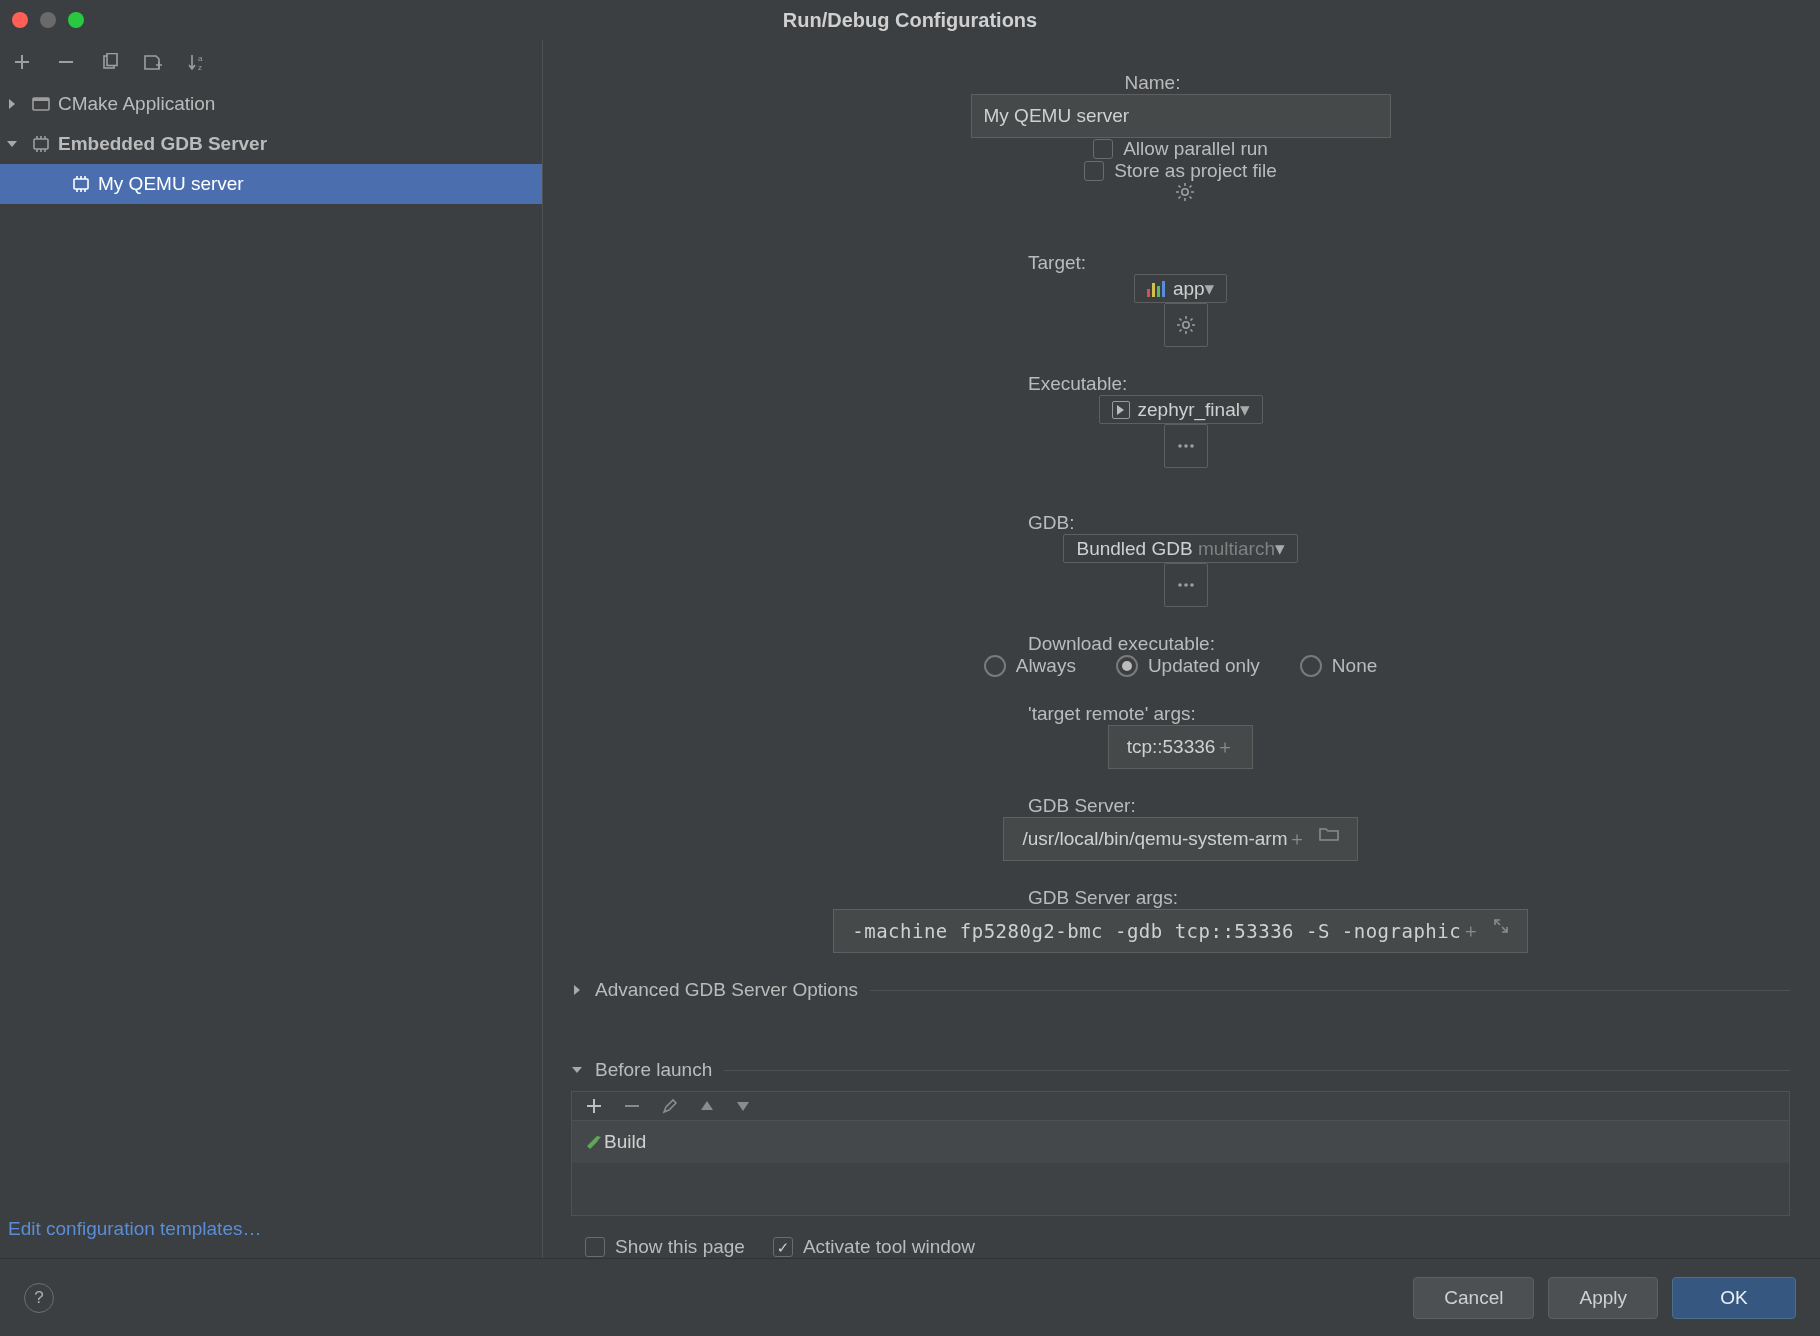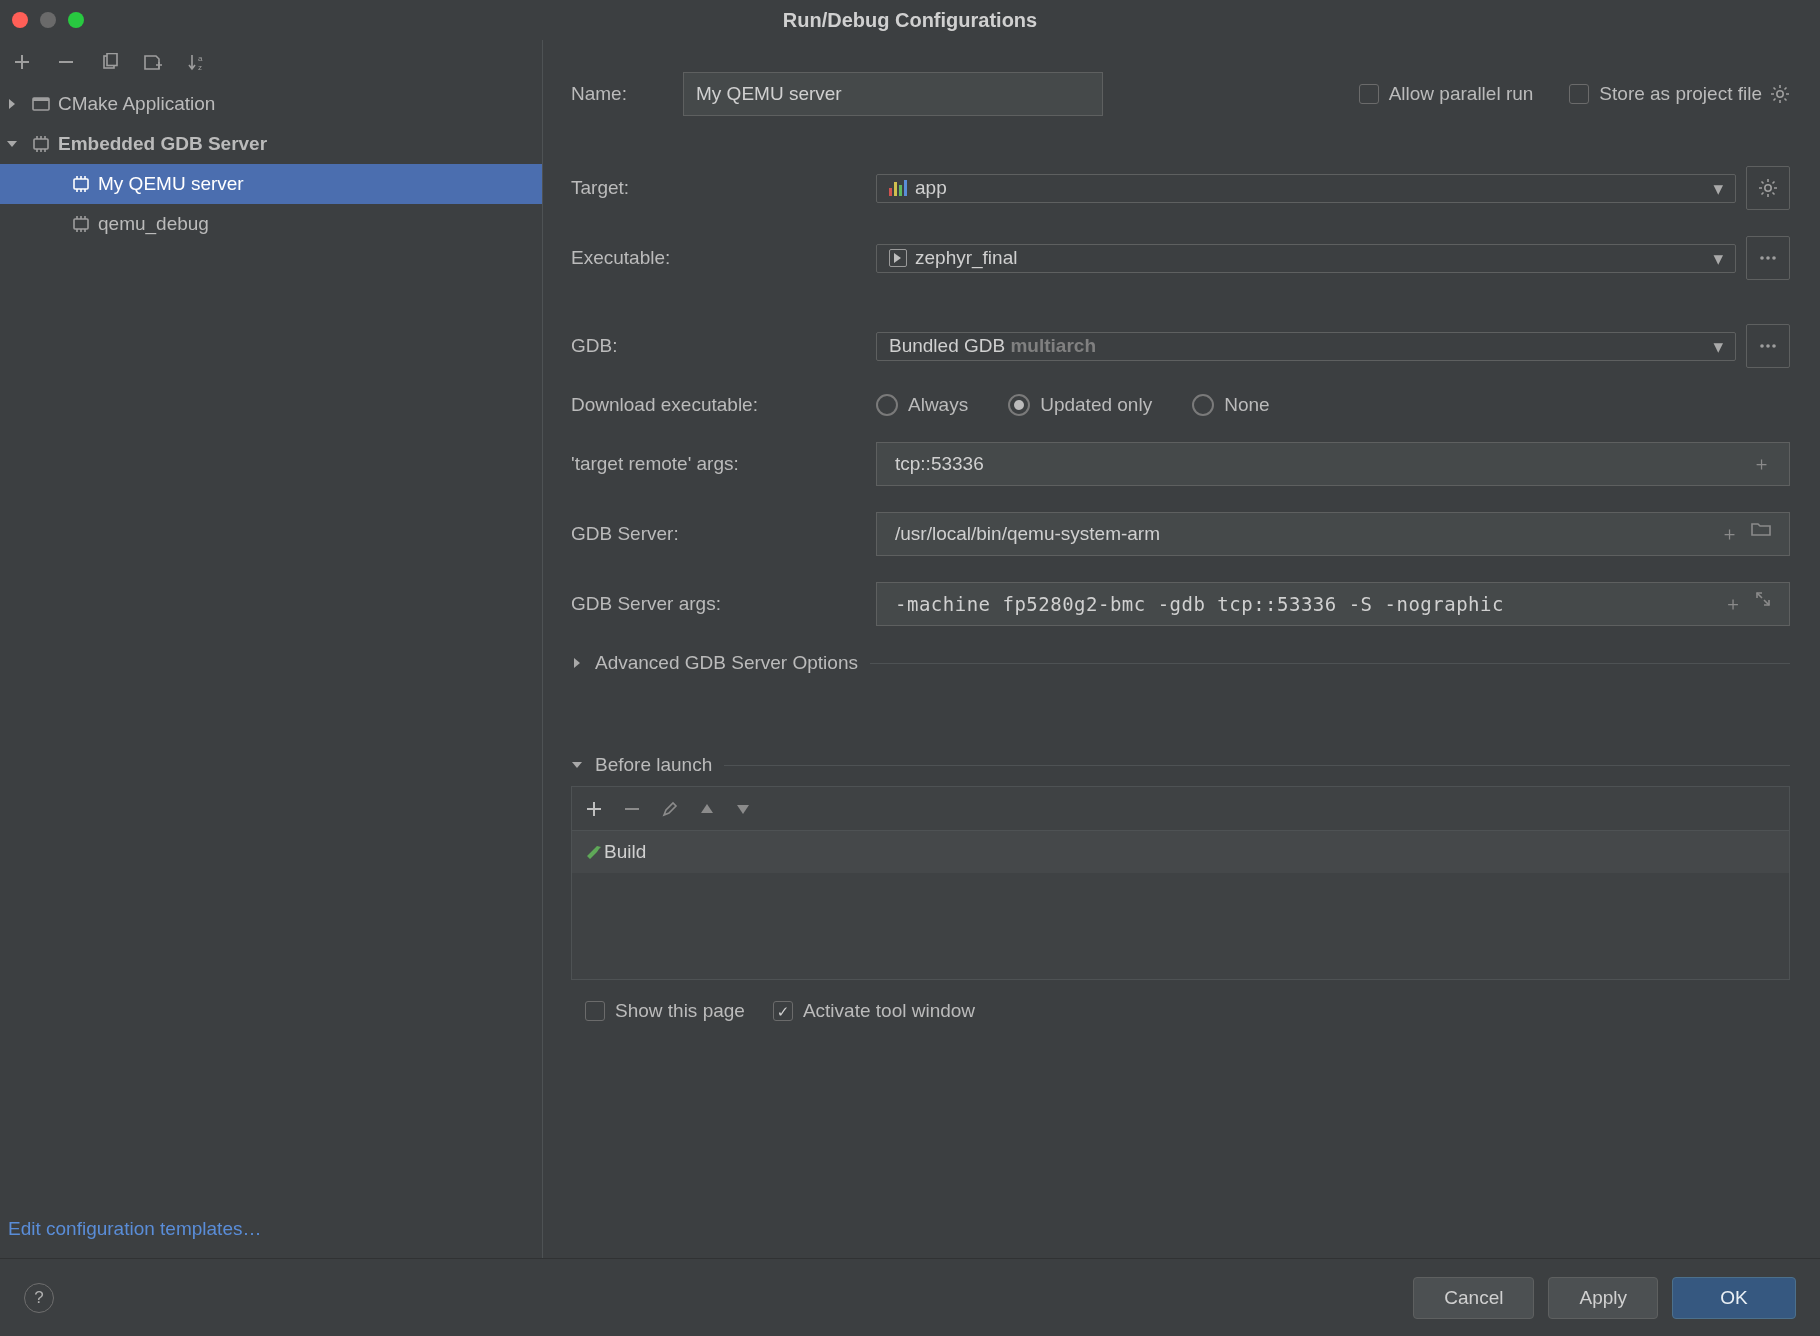--- a/index.html
+++ b/index.html
@@ -117,20 +117,21 @@
     flex:1 1 auto;
     padding: 20px 30px 0 28px;
     display:flex;
     flex-direction:column;
     overflow:auto;
   }
   .row {
     display:flex;
     align-items:center;
     margin-bottom:26px;
+    flex-direction:column;
   }
   .row .label {
     width:305px;
     flex:0 0 auto;
     color:var(--text);
   }
   .namerow { margin-bottom:50px; margin-top:12px;}
   .namerow .label{ width:112px;}
   .text-input {
     background:var(--bg-input);
@@ -233,21 +234,21 @@
   .icon-bars{display:flex;gap:2px;align-items:flex-end;height:16px;margin-right:8px;}
   .icon-bars span{width:3px;background:#1eb8b1;display:inline-block;}
   .icon-bars span:nth-child(1){height:8px;background:#d0534f;}
   .icon-bars span:nth-child(2){height:14px;background:#d0c04f;}
   .icon-bars span:nth-child(3){height:11px;background:#5fb95f;}
   .icon-bars span:nth-child(4){height:16px;background:#5a8dd8;}
   .exec-icon{
     width:18px;height:18px;border:1px solid #9a9a9a;margin-right:8px;position:relative;border-radius:2px;
   }
   .exec-icon::after{content:"";position:absolute;left:4px;top:3px;border-left:7px solid #bdbdbd;border-top:5px solid transparent;border-bottom:5px solid transparent;}
-  .dim{color:var(--text-dim);font-weight:bold;}
+  .dim{color:var(--text-dim);}
   
   .dialog-footer{
     flex:0 0 auto;
     height:78px;
     border-top:1px solid #303233;
     display:flex; align-items:center;
     padding:0 24px;
     background:#3c3f41;
   }
   .help{
@@ -341,29 +342,20 @@
         <span>Embedded GDB Server</span>
       </div>
       <div class="tree-row level2 selected">
         <span class="cfg-icon">
           <svg width="22" height="22" viewBox="0 0 22 22">
               <rect x="4" y="6" width="14" height="10" rx="1" fill="none" stroke="#ffffff" stroke-width="1.6"></rect>
               <path d="M7 3v3M11 3v3M15 3v3M7 16v3M11 16v3M15 16v3" stroke="#ffffff" stroke-width="1.6"></path>
             </svg>
         </span>
         <span>My QEMU server</span>
-      </div>
-      <div class="tree-row level2">
-        <span class="cfg-icon">
-          <svg width="22" height="22" viewBox="0 0 22 22">
-              <rect x="4" y="6" width="14" height="10" rx="1" fill="none" stroke="#9e9e9e" stroke-width="1.6"></rect>
-              <path d="M7 3v3M11 3v3M15 3v3M7 16v3M11 16v3M15 16v3" stroke="#9e9e9e" stroke-width="1.6"></path>
-            </svg>
-        </span>
-        <span>qemu_debug</span>
       </div>
     </div>
 
     <div class="sidebar-footer">
       <a href="#">Edit configuration templates…</a>
     </div>
   </div>
 
   <div class="form">
 

